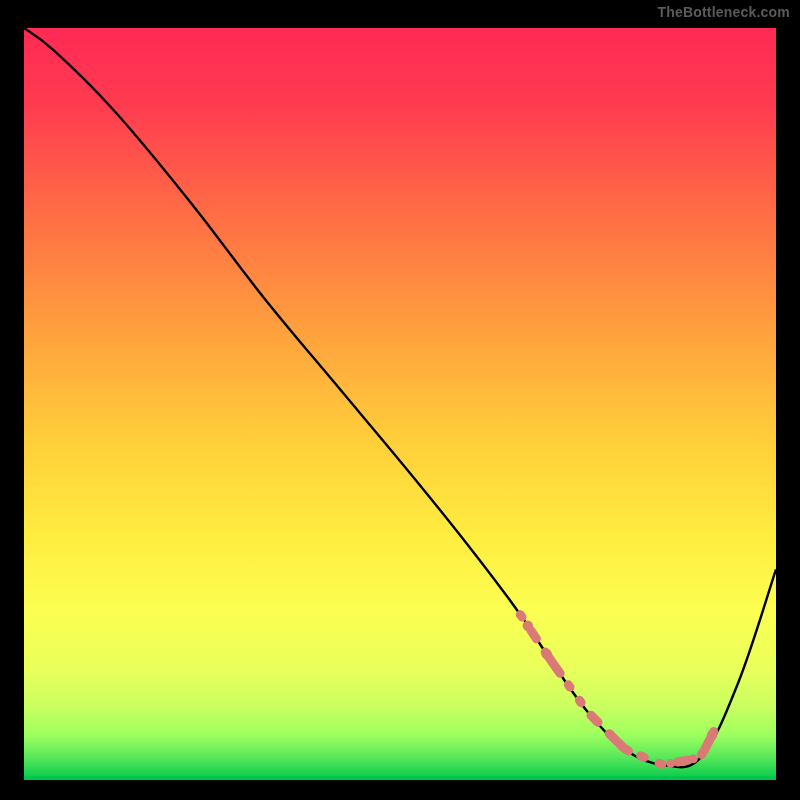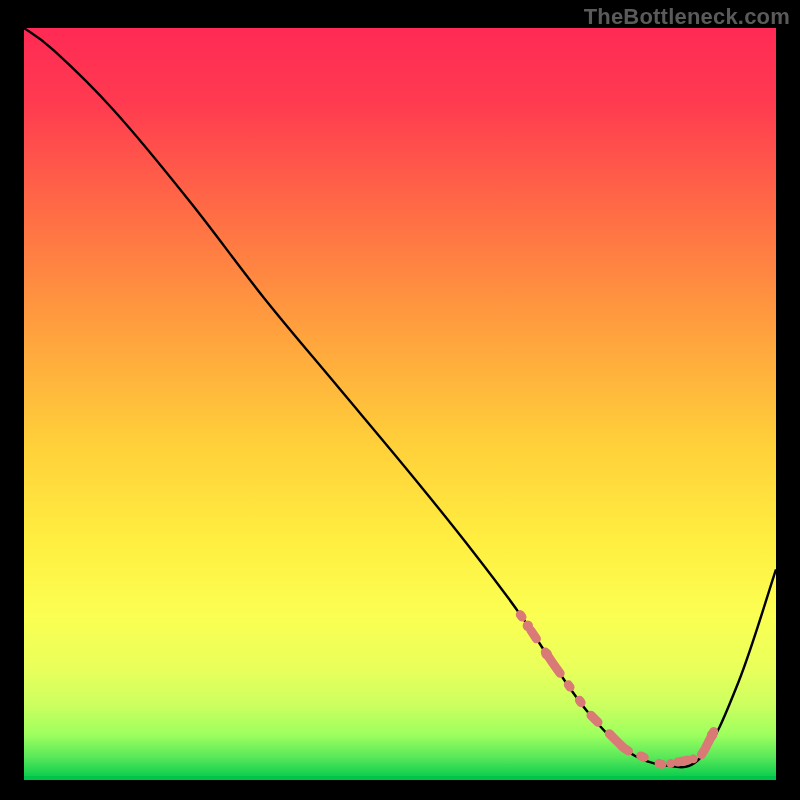--- a/index.html
+++ b/index.html
@@ -15,21 +15,21 @@
     position: relative;
     width: 800px;
     height: 800px;
     background: #000;
   }
   .watermark {
     position: absolute;
     top: 4px;
     right: 10px;
     color: #5a5a5a;
-    font-size: 22px;
+    font-size: 14px;
     font-weight: 600;
     letter-spacing: 0.2px;
     user-select: none;
   }
   .plot-frame {
     position: absolute;
     left: 24px;
     top: 28px;
     width: 752px;
     height: 752px;

